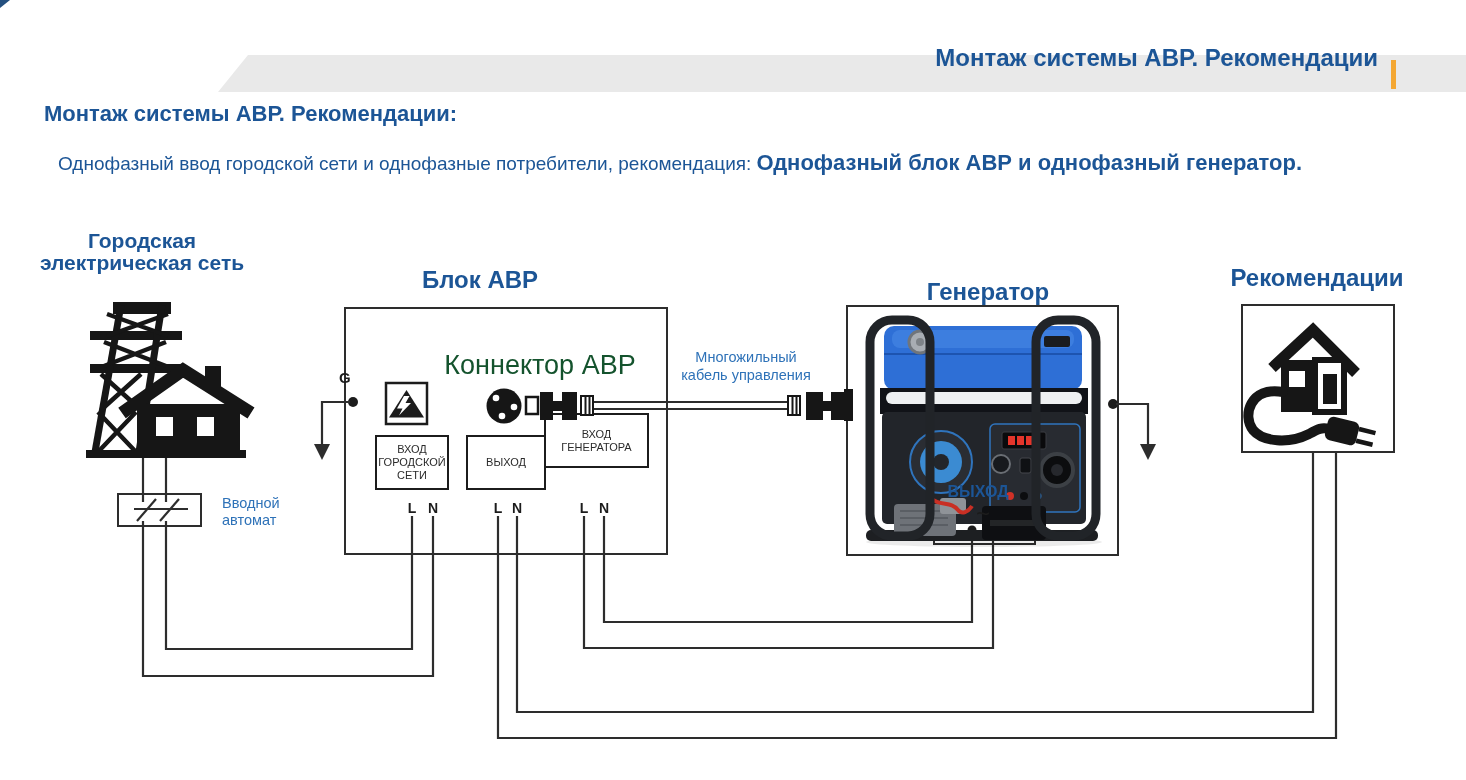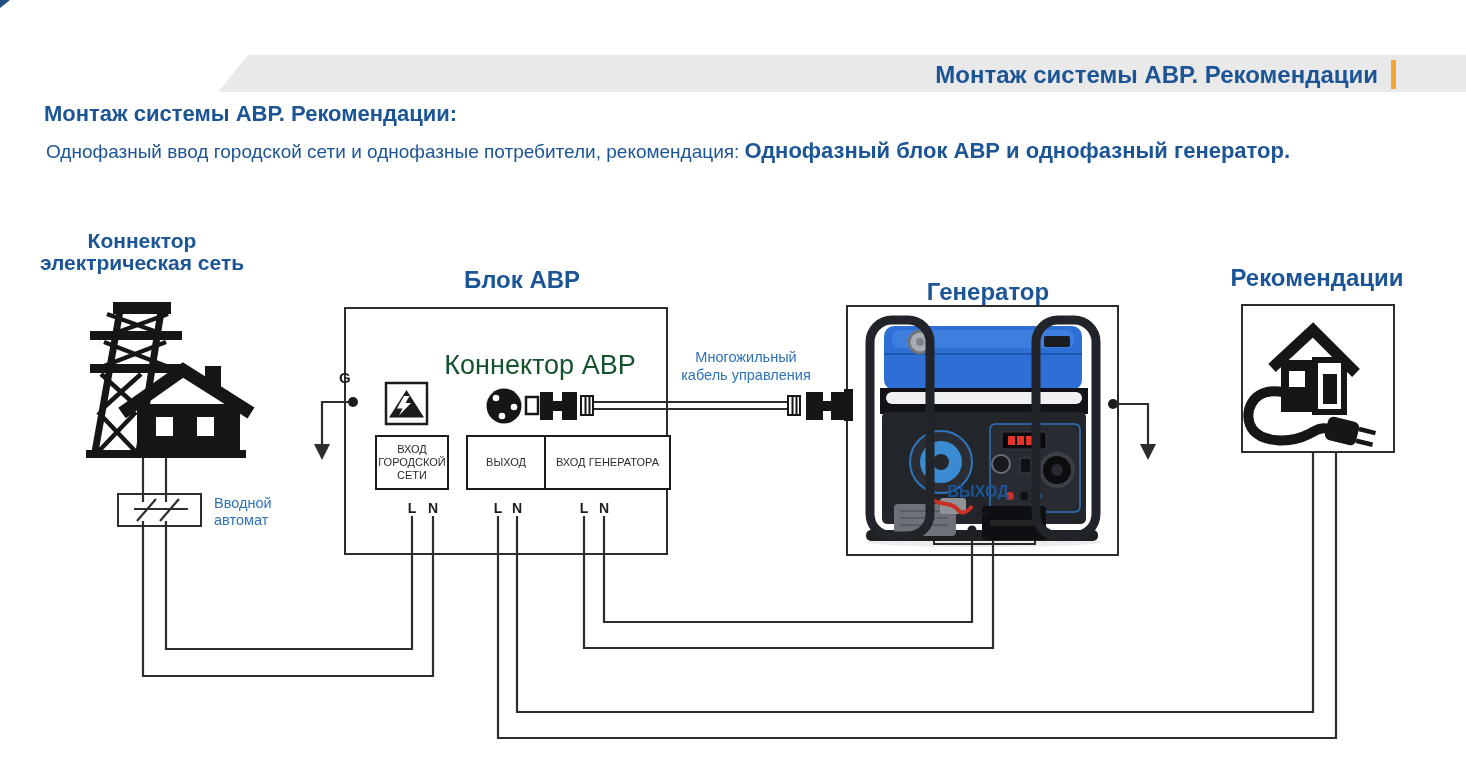--- a/index.html
+++ b/index.html
@@ -7,81 +7,81 @@
        font-family:"Liberation Sans", sans-serif;-webkit-font-smoothing:antialiased;}
   .abs{position:absolute;}
 
   
   .corner-mark{left:0;top:0;width:10px;height:8px;background:#24507f;
     clip-path:polygon(0 0,100% 0,0 100%);}
 
   
   .band{left:0;top:55px;width:1466px;height:37px;background:#e9e9e9;
     clip-path:polygon(248px 0,1466px 0,1466px 100%,218px 100%);}
-  .band-title{right:88px;top:58px;font-size:24px;font-weight:bold;color:#1c5596;line-height:33px;}
+  .band-title{right:88px;top:41px;font-size:24px;font-weight:bold;color:#1c5596;line-height:33px;}
   .band-accent{left:1391px;top:60px;width:5px;height:29px;background:#f4a733;}
 
   
   .intro-heading{left:44px;top:101px;font-size:22px;font-weight:bold;color:#1c5596;}
   .intro-body{left:42px;top:131px;width:1320px;color:#1c5596;font-size:19px;line-height:31px;}
   .intro-body b{font-size:22px;}
 
   
   .dbox{border:2px solid #2d2d2d;background:transparent;z-index:1;box-sizing:border-box;}
   .avr-box{left:344px;top:307px;width:324px;height:248px;border-width:2px;}
   .gen-box{left:846px;top:305px;width:273px;height:251px;}
   .cons-box{left:1241px;top:304px;width:154px;height:149px;}
   .brk-box{left:117px;top:493px;width:85px;height:34px;}
   .genout-box{left:933px;top:512px;width:103px;height:33px;}
   .tbox{border:2px solid #1c1c1c;background:#fff;box-sizing:border-box;z-index:2;
     display:flex;align-items:center;justify-content:center;text-align:center;
     font-size:11px;line-height:1.18;color:#2b2b2b;font-weight:500;letter-spacing:0;}
   .tbox1{left:375px;top:435px;width:74px;height:55px;}
   .tbox2{left:466px;top:435px;width:80px;height:55px;}
-  .tbox3{left:544px;top:435px;width:127px;height:55px;}
+  .tbox3{left:544px;top:413px;width:105px;height:55px;}
 
   
   .lbl{z-index:3;}
   .blue-title{font-size:24px;font-weight:bold;color:#1c5596;white-space:nowrap;transform:translateX(-50%);}
   .city-label{left:142px;top:230px;width:210px;margin-left:-105px;text-align:center;
     font-size:21px;font-weight:bold;color:#1c5596;line-height:1.07;}
   .connector-label{left:540px;top:350px;transform:translateX(-50%);font-size:27px;color:#14532d;white-space:nowrap;}
   .cable-label{left:746px;top:348px;width:150px;margin-left:-75px;text-align:center;
     font-size:14.5px;color:#2e72b8;line-height:1.25;}
-  .breaker-label{left:214px;top:495px;width:90px;font-size:14.5px;color:#2e72b8;line-height:1.2;}
+  .breaker-label{left:222px;top:495px;width:90px;font-size:14.5px;color:#2e72b8;line-height:1.2;}
   .g-label{left:339px;top:369px;font-size:15px;font-weight:bold;color:#1c1c1c;}
   .pin{top:500px;font-size:14px;font-weight:600;color:#1c1c1c;transform:translateX(-50%);}
   .genout-label{left:978px;top:483px;transform:translateX(-50%);font-size:16px;font-weight:bold;color:#1c5596;}
   .tilde{left:983px;top:504px;transform:translateX(-50%);font-size:24px;color:#1c1c1c;line-height:20px;}
 
   svg.layer{left:0;top:0;z-index:2;pointer-events:none;}
 </style>
 </head>
 <body>
 
 <div class="abs corner-mark"></div>
 <div class="abs band"></div>
 <div class="abs band-title lbl">Монтаж системы АВР. Рекомендации</div>
 <div class="abs band-accent"></div>
 
 <div class="abs intro-heading lbl">Монтаж системы АВР. Рекомендации:</div>
-<p class="abs intro-body lbl" style="margin:4px;"><span>Однофазный ввод городской сети и однофазные потребители, рекомендация: </span><b>Однофазный блок АВР и однофазный генератор.</b></p>
+<p class="abs intro-body lbl" style="margin:16px;"><span>Однофазный ввод городской сети и однофазные потребители, рекомендация: </span><b>Однофазный блок АВР и однофазный генератор.</b></p>
 
 <div class="abs dbox avr-box"></div>
 <div class="abs dbox gen-box"></div>
 <div class="abs dbox cons-box"></div>
 <div class="abs dbox brk-box"></div>
 <div class="abs dbox genout-box"></div>
 
 <div class="abs tbox tbox1">ВХОД ГОРОДСКОЙ СЕТИ</div>
 <div class="abs tbox tbox2">ВЫХОД</div>
 <div class="abs tbox tbox3">ВХОД ГЕНЕРАТОРА</div>
 
-<div class="abs city-label lbl">Коннектор электрическая сеть</div>
-<div class="abs blue-title lbl" style="left:522px;top:266px;">Блок АВР</div>
+<div class="abs city-label lbl">Городская электрическая сеть</div>
+<div class="abs blue-title lbl" style="left:480px;top:266px;">Блок АВР</div>
 <div class="abs blue-title lbl" style="left:988px;top:257px;margin-top:21px;">Генератор</div>
 <div class="abs blue-title lbl" style="left:1317px;top:264px;">Рекомендации</div>
 <div class="abs connector-label lbl">Коннектор АВР</div>
 <div class="abs cable-label lbl">Многожильный кабель управления</div>
 <div class="abs breaker-label lbl">Вводной автомат</div>
 <div class="abs g-label lbl">G</div>
 <div class="abs genout-label lbl">ВЫХОД</div>
 <div class="abs tilde lbl">~</div>
 
 <span class="abs pin lbl" style="left:412px;">L</span>

